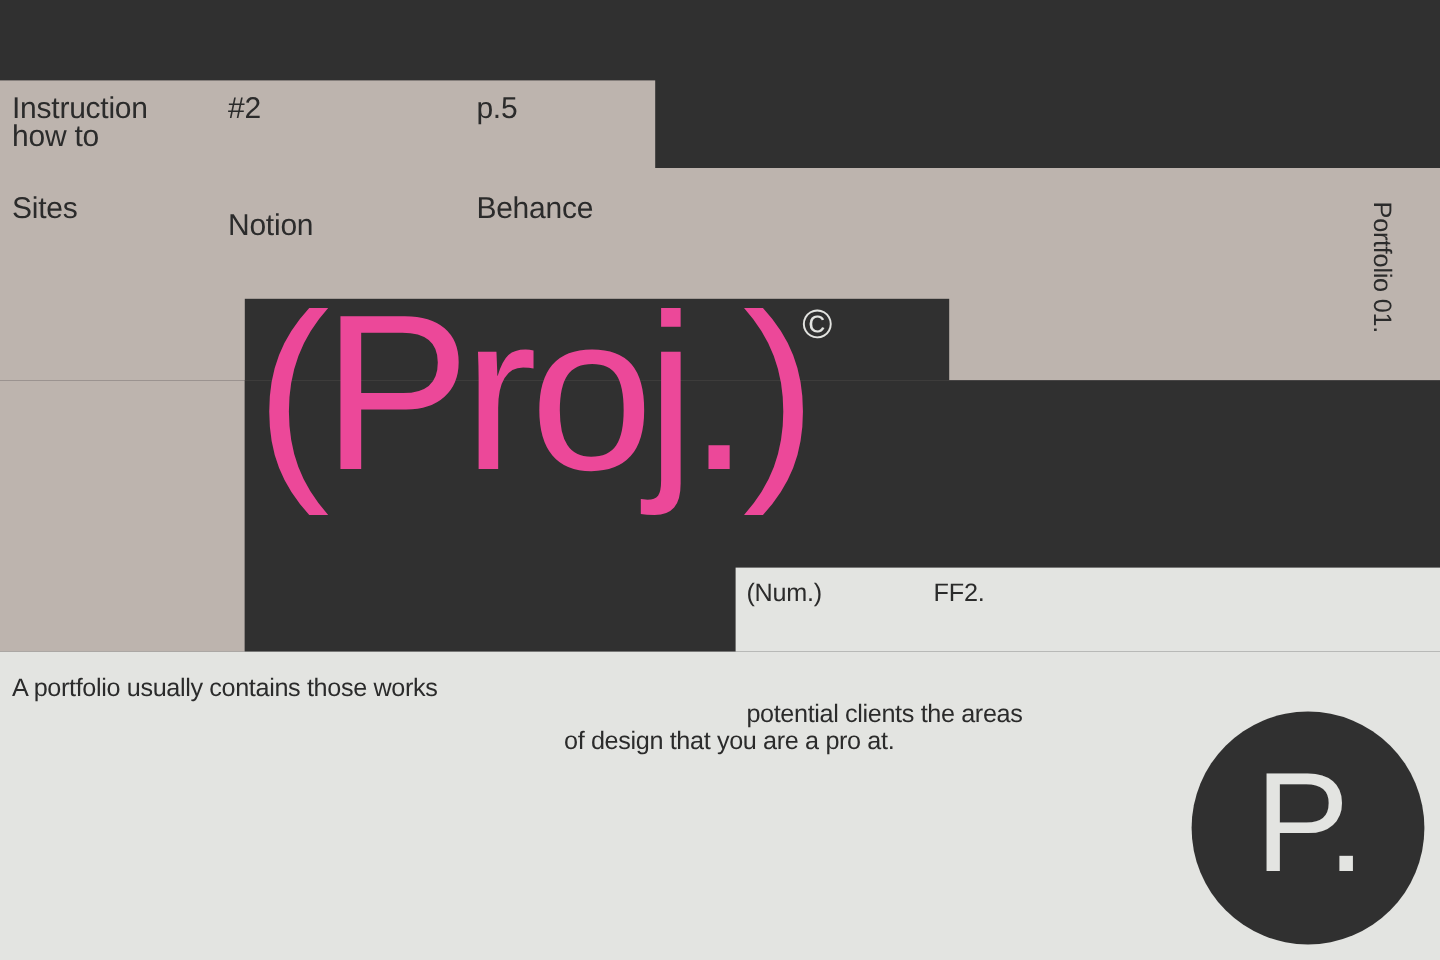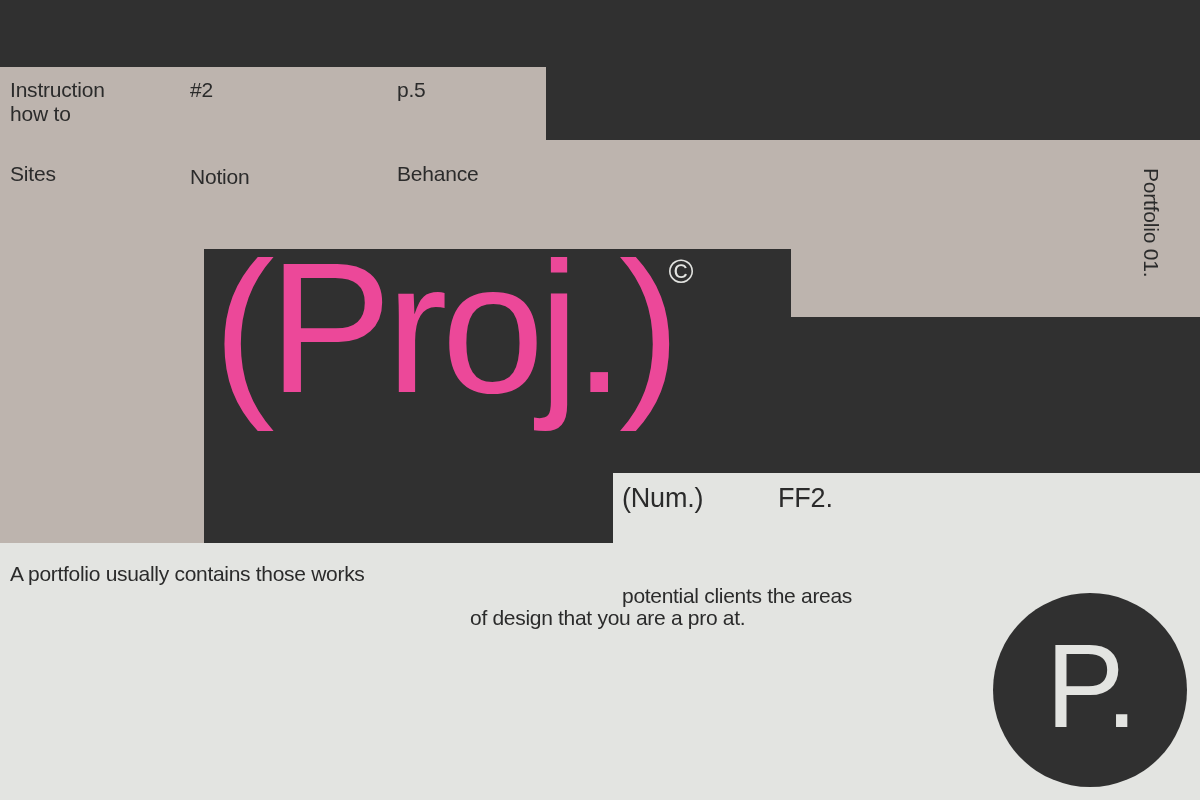--- a/index.html
+++ b/index.html
@@ -26,28 +26,28 @@
   .beige-wide  { left:0;   top:140px; width:1200px; height:177px; background:#BDB4AE; }
   .beige-left  { left:0;   top:317px; width:204px;  height:226px; background:#BDB4AE; }
 
   .dark-upper  { left:204px; top:249px; width:587px;  height:68px;  background:#303030; }
   .dark-main   { left:204px; top:317px; width:996px;  height:226px; background:#303030; }
 
   .light-right { left:613px; top:473px; width:587px;  height:70px;  background:#E3E4E1; }
   .light-base  { left:0;     top:543px; width:1200px; height:257px; background:#E3E4E1; }
 
   
-  .meta-row { position:absolute; font-size:21px; line-height:24px; letter-spacing:-0.2px; color:#2b2b2b; }
+  .meta-row { position:absolute; font-size:25px; line-height:24px; letter-spacing:-0.2px; color:#2b2b2b; }
 
   .row-instruction { left:10px;  top:78px;  }
   .row-hash        { left:190px; top:78px;  }
   .row-page        { left:397px; top:78px;  }
 
   .row-sites       { left:10px;  top:162px; }
-  .row-notion      { left:190px; top:165px;text-align:center; }
+  .row-notion      { left:190px; top:176px;text-align:center; }
   .row-behance     { left:397px; top:162px; }
 
   
   .vertical-label {
     position:absolute;
     left:1163px; top:168px;
     font-size:21px; letter-spacing:-0.2px;
     color:#2b2b2b;
     transform:rotate(90deg);
     transform-origin:left top;
@@ -74,21 +74,21 @@
     display:inline-block;
     vertical-align:top;
     font-size:34px;
     line-height:34px;
     margin-top:18px;
     margin-left:-6px;
     color:#E3E4E1;
   }
 
   
-  .num-row { position:absolute; top:483px; font-size:27px; letter-spacing:-0.2px; color:#2b2b2b; z-index:6; }
+  .num-row { position:absolute; top:483px; font-size:21px; letter-spacing:-0.2px; color:#2b2b2b; z-index:6; }
   .num-label { left:622px; }
   .num-value { left:778px; }
 
   
   .body-copy {
     position:absolute;
     left:0; top:562px;
     width:1096px;
     font-size:21px;
     line-height:24px;

